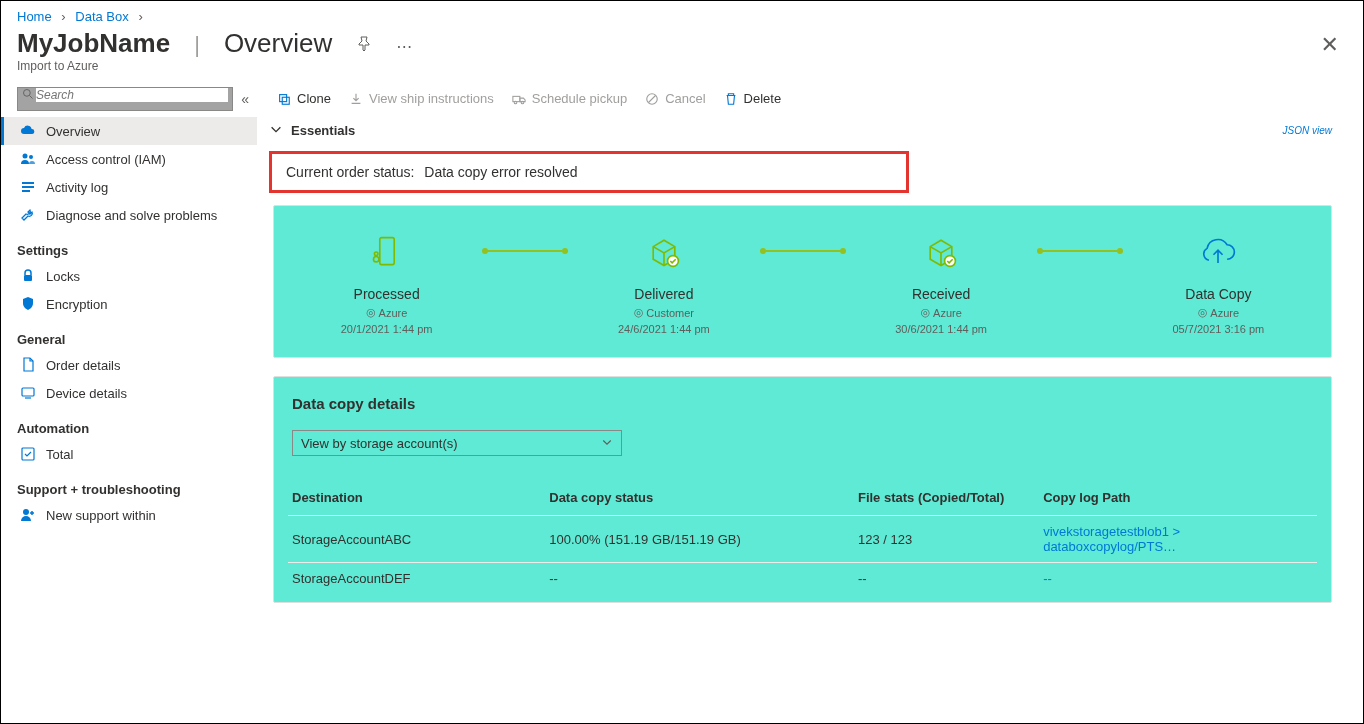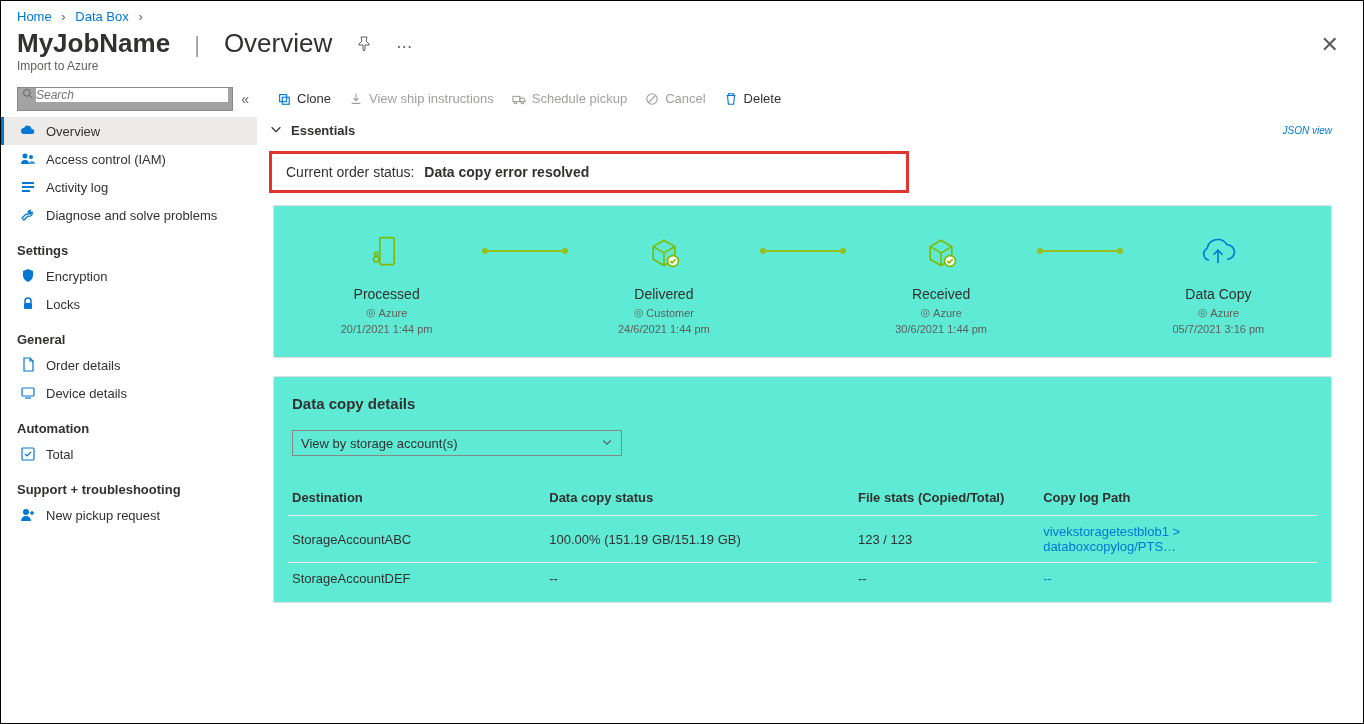--- a/index.html
+++ b/index.html
@@ -85,21 +85,21 @@
   .chev { cursor: pointer; color:#323130; }
   .jsonview { color: #0078d4; font-size: 10px; cursor: pointer; font-style: italic; }
   .status-box {
     border: 3px solid #e3342f;
     margin: 4px 0 12px 12px;
     padding: 10px 14px;
     width: 640px;
   }
   .status-box .line1 { font-size: 14px; }
   .status-box .line1 .label { font-weight: 400; }
-  .status-box .line1 .val { font-weight: 700; margin-left: 6px;}
+  .status-box .line1 .val { font-weight: 400; margin-left: 6px;}
   .status-box .line2 { font-size: 13px; color: #323130; padding-top: 2px;}
   .panel {
     border: 1px solid #e1dfdd; border-radius: 2px;
     margin: 0 20px 18px 16px; padding: 26px 14px 22px;
     background: #5eead4;
   }
   .stages {
     display: flex; align-items: flex-start; justify-content: center; gap: 0;
   }
   .stage {
@@ -204,33 +204,33 @@
             <path d="M10 3a3 3 0 01-4 4L2 11l2 2 4-4a3 3 0 004-4l-2 2-2-2z"></path>
           </svg>
         </span>
       <span>Diagnose and solve problems</span>
     </div>
 
     <div class="nav-section">Settings</div>
     <div class="nav-item">
       <span class="nav-icon">
           <svg width="16" height="16" viewBox="0 0 16 16" fill="#0078d4">
-            <path d="M8 1l5 2v4c0 4-3 6-5 7-2-1-5-3-5-7V3z"></path>
-          </svg>
-        </span>
-      <span>Encryption</span>
-    </div>
-    <div class="nav-item">
-      <span class="nav-icon">
-          <svg width="16" height="16" viewBox="0 0 16 16" fill="#0078d4">
             <rect x="4" y="7" width="8" height="6" rx="1"></rect>
             <path fill="none" stroke="#0078d4" stroke-width="1.5" d="M5 7V5a3 3 0 016 0v2"></path>
           </svg>
         </span>
       <span>Locks</span>
+    </div>
+    <div class="nav-item">
+      <span class="nav-icon">
+          <svg width="16" height="16" viewBox="0 0 16 16" fill="#0078d4">
+            <path d="M8 1l5 2v4c0 4-3 6-5 7-2-1-5-3-5-7V3z"></path>
+          </svg>
+        </span>
+      <span>Encryption</span>
     </div>
 
     <div class="nav-section">General</div>
     <div class="nav-item">
       <span class="nav-icon">
           <svg width="16" height="16" viewBox="0 0 16 16" fill="none" stroke="#0078d4" stroke-width="1.2">
             <path d="M4 1h6l3 3v10H4z"></path>
             <path d="M10 1v3h3"></path>
           </svg>
         </span>
@@ -259,21 +259,21 @@
 
     <div class="nav-section">Support + troubleshooting</div>
     <div class="nav-item">
       <span class="nav-icon">
           <svg width="16" height="16" viewBox="0 0 16 16" fill="#0078d4">
             <circle cx="6" cy="5" r="3"></circle>
             <path d="M1 14a5 5 0 0110 0z"></path>
             <path d="M12 4v4M10 6h4" stroke="#0078d4" stroke-width="1.5"></path>
           </svg>
         </span>
-      <span>New pickup request</span>
+      <span>New support within</span>
     </div>
   </div>
 
   <div class="main">
     <div class="toolbar">
       <div class="tb-btn">
         <span class="ic">
             <svg width="14" height="14" viewBox="0 0 16 16" fill="none" stroke="#0078d4" stroke-width="1.3">
               <rect x="3" y="3" width="8" height="8"></rect>
               <rect x="6" y="6" width="8" height="8"></rect>

